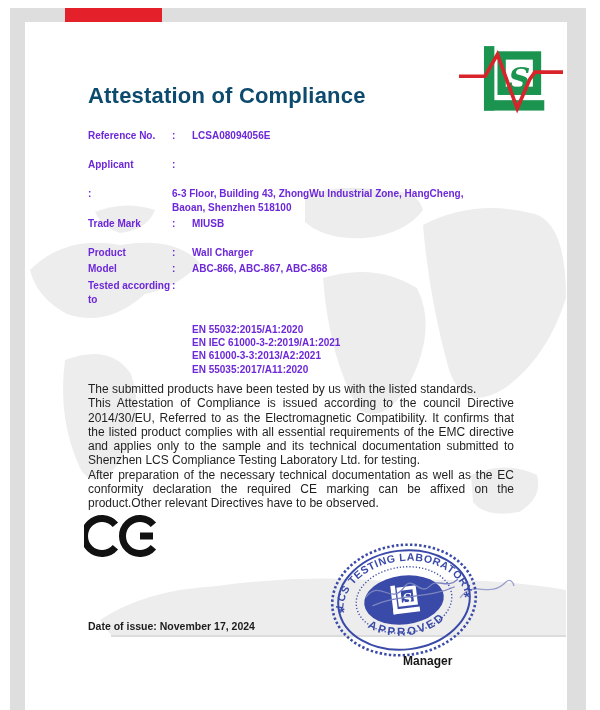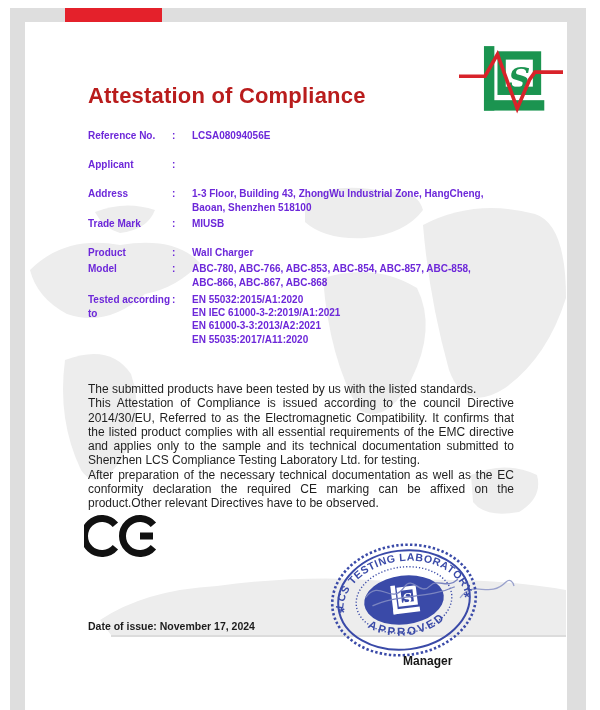--- a/index.html
+++ b/index.html
@@ -9,28 +9,28 @@
     font-family:"Liberation Sans", sans-serif;
     -webkit-font-smoothing:antialiased;
   }
   .abs{position:absolute;}
   
   .frame-top{left:10px;top:8px;width:576px;height:14px;background:#dedede;}
   .frame-left{left:10px;top:8px;width:15px;height:702px;background:#dedede;}
   .frame-right{left:567px;top:8px;width:19px;height:702px;background:#dedede;}
   .accent-bar{left:65px;top:8px;width:97px;height:14px;background:#e4212b;}
   
-  .page-title{left:88px;top:83px;font-size:22px;font-weight:700;color:#b91c1c;letter-spacing:.2px;}
+  .page-title{left:88px;top:83px;font-size:22px;font-weight:700;color:#0c4a6e;letter-spacing:.2px;}
   
   .fields{left:88px;top:129px;width:430px;color:#6d28d9;}
   .frow{display:grid;grid-template-columns:84px 20px 1fr;font-size:10px;font-weight:700;line-height:14px;}
   .frow .fvalue div{white-space:nowrap;}
   .mb15{margin-bottom:15px;} .mb16{margin-bottom:2px;}
   .mb2{margin-bottom:2px;} .mb3{margin-bottom:3px;}
-  .tested .fvalue{line-height:13.2px;}
+  .tested .fvalue{line-height:13.2px;margin-top:44px;}
   
   .paras{left:88px;top:382px;width:426px;font-size:12px;line-height:14.3px;color:#1f1f1f;text-align:justify;}
   .paras p{margin:0;}
   
   .date-line{left:88px;top:620px;font-size:10.5px;font-weight:700;color:#1b1b1b;z-index:4;}
   
   .stamp-wrap{left:328px;top:543px;width:152px;height:114px;transform:rotate(-7deg);z-index:3;}
   .manager-label{left:403px;top:654px;font-size:12px;font-weight:700;color:#161616;z-index:5;}
   .z1{z-index:1;} .z2{z-index:2;}
   svg{display:block;}
@@ -76,24 +76,23 @@
       <div>:</div>
       <div class="fvalue">
           <div>LCSA08094056E</div>
         </div>
     </div>
     <div class="frow mb15">
       <div>Applicant</div>
       <div>:</div>
     </div>
     <div class="frow mb2">
-      <div>Address</div>
       <div>:</div>
       <div class="fvalue">
-        <div>1-3 Floor, Building 43, ZhongWu Industrial Zone, HangCheng,</div>
+        <div>6-3 Floor, Building 43, ZhongWu Industrial Zone, HangCheng,</div>
         <div>Baoan, Shenzhen 518100</div>
       </div>
     </div>
     <div class="frow mb15">
       <div>Trade Mark</div>
       <div>:</div>
       <div class="fvalue">
           <div>MIUSB</div>
         </div>
     </div>
@@ -101,21 +100,20 @@
       <div>Product</div>
       <div>:</div>
       <div class="fvalue">
           <div>Wall Charger</div>
         </div>
     </div>
     <div class="frow mb3">
       <div>Model</div>
       <div>:</div>
       <div class="fvalue">
-        <div>ABC-780, ABC-766, ABC-853, ABC-854, ABC-857, ABC-858,</div>
         <div>ABC-866, ABC-867, ABC-868</div>
       </div>
     </div>
     <div class="frow tested">
       <div>Tested according to</div>
       <div>:</div>
       <div class="fvalue">
         <div>EN 55032:2015/A1:2020</div>
         <div>EN IEC 61000-3-2:2019/A1:2021</div>
         <div>EN 61000-3-3:2013/A2:2021</div>

